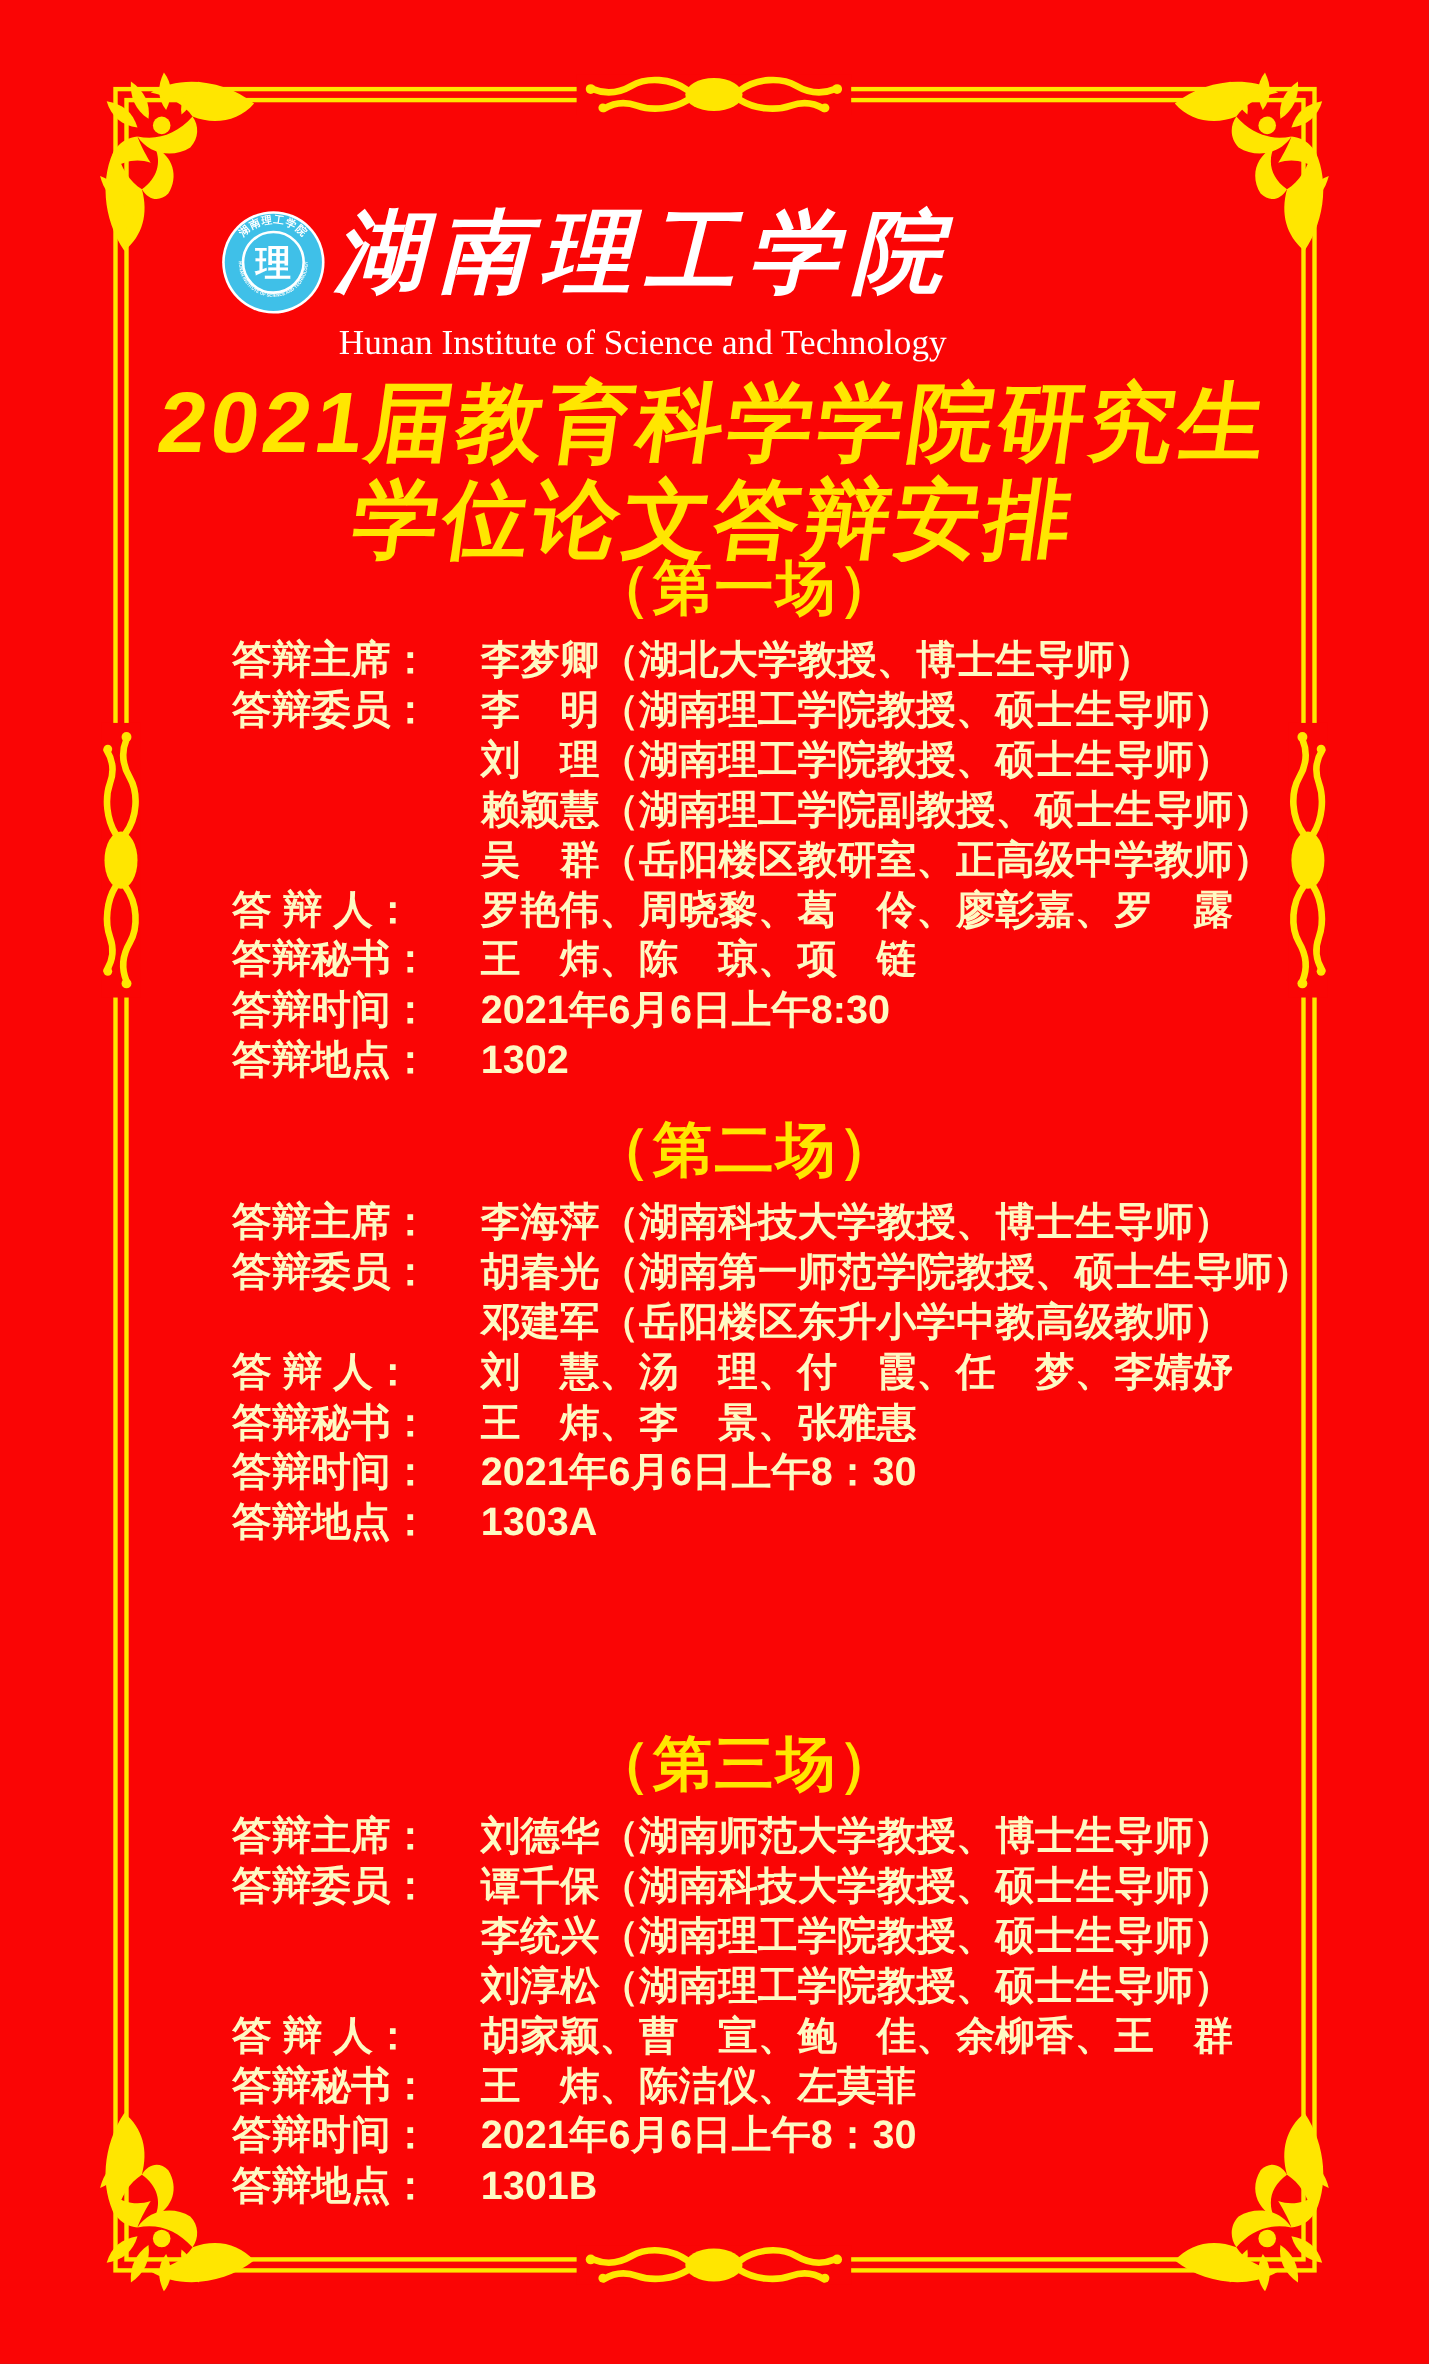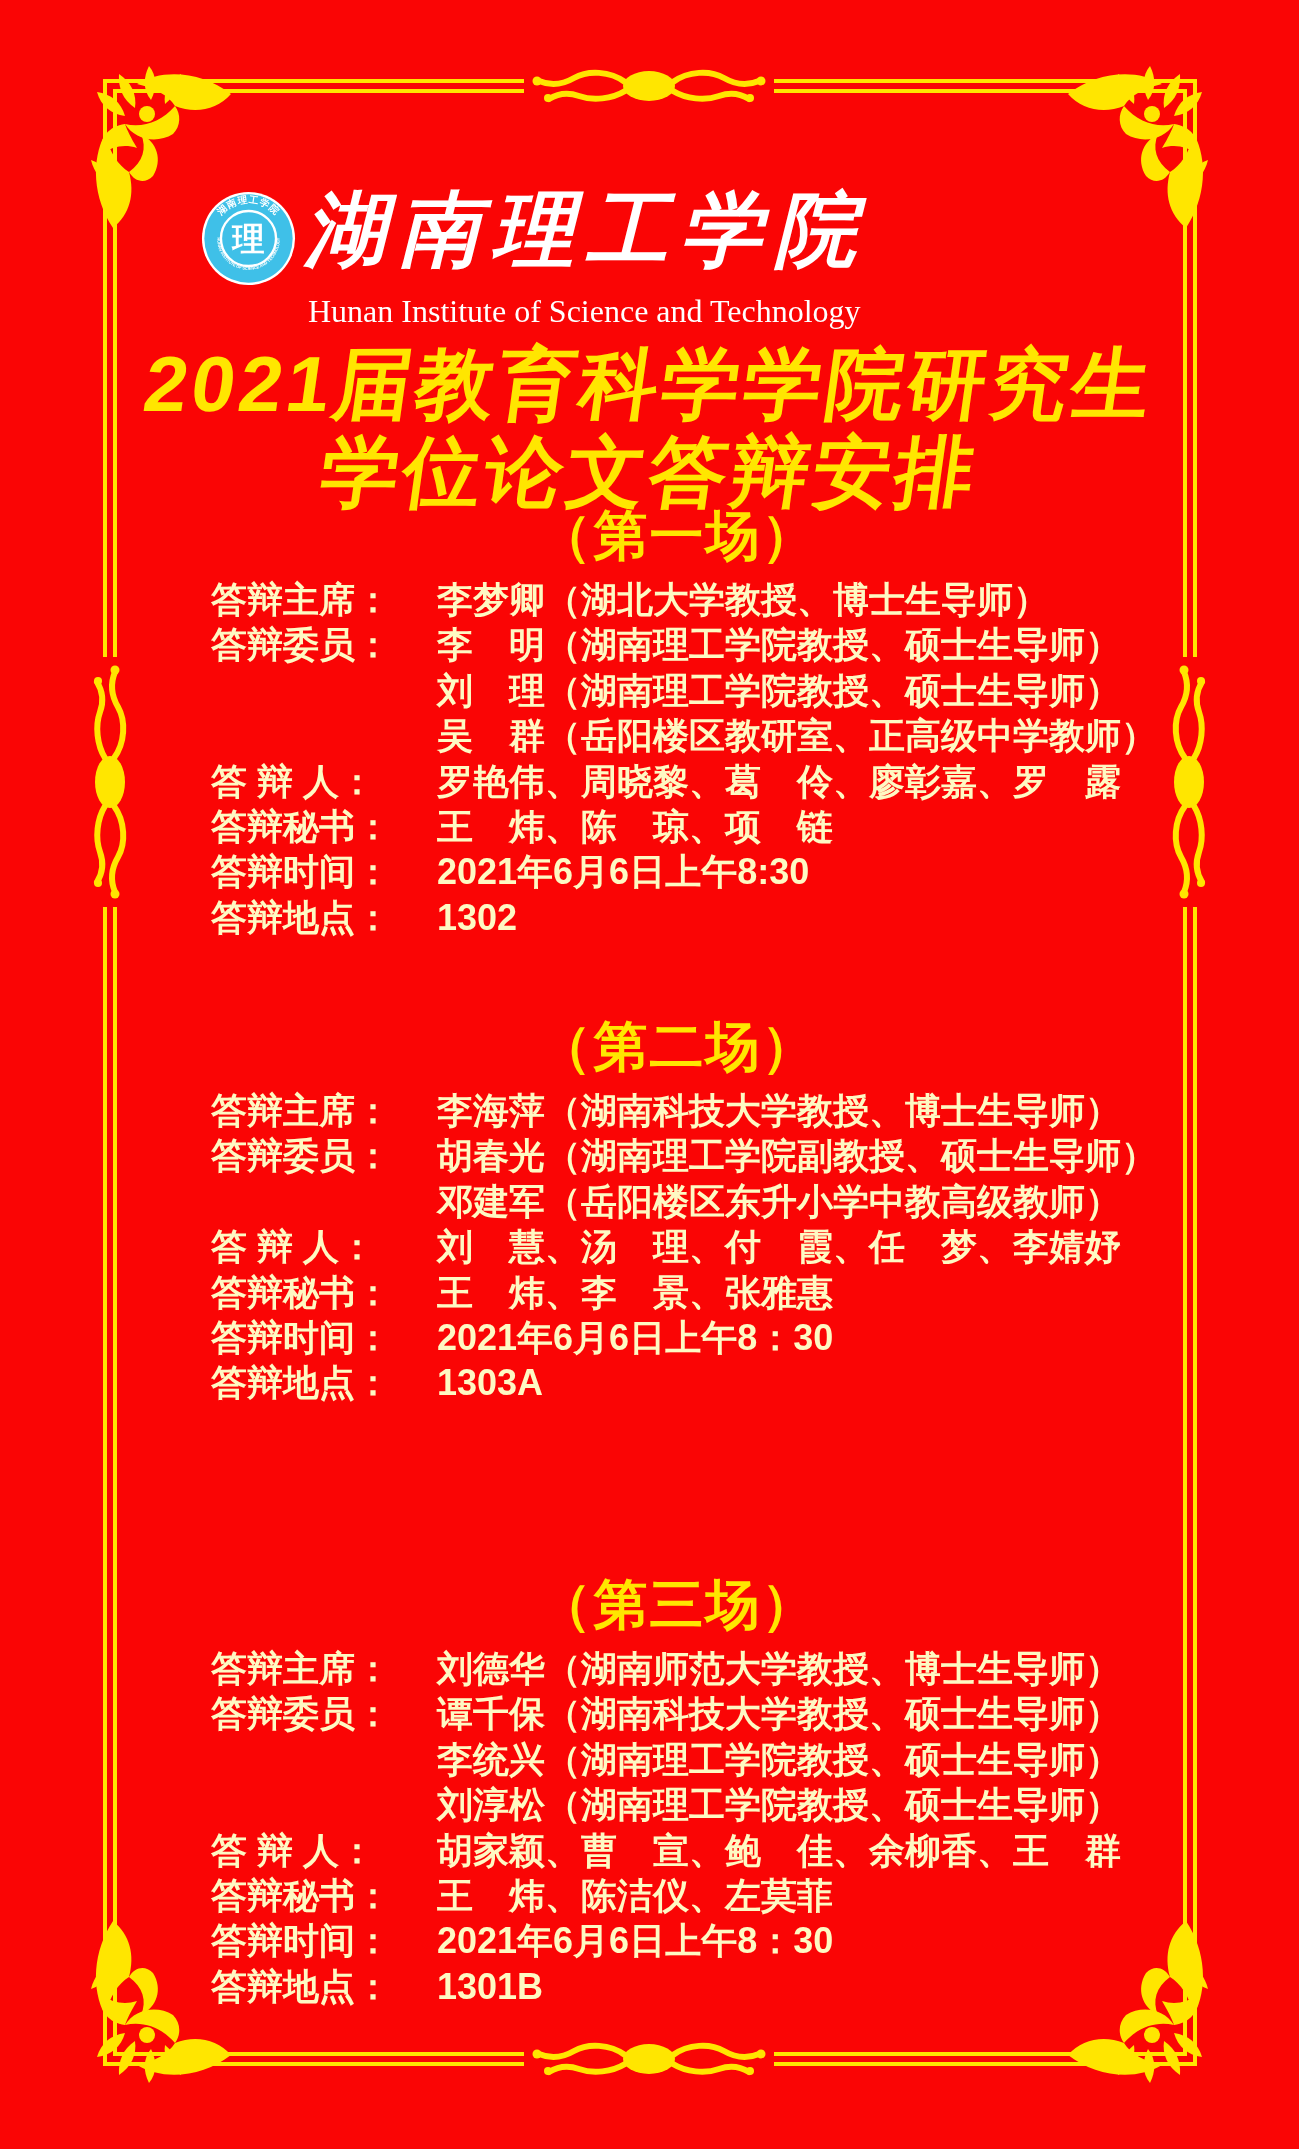--- a/index.html
+++ b/index.html
@@ -147,32 +147,33 @@
   <div class="title" id="title1">2021届教育科学学院研究生</div>
   <div class="title" id="title2">学位论文答辩安排</div>
 
   <div id="sessions">
       <div class="session" style="top: 505px;">
         <div class="session-header">（第一场）</div>
         <div class="rows">
           <div class="row"><span class="lbl">答辩主席：</span><span class="txt">李梦卿（湖北大学教授、博士生导师）</span></div>
           <div class="row"><span class="lbl">答辩委员：</span><span class="txt">李　明（湖南理工学院教授、硕士生导师）</span></div>
           <div class="row"><span class="lbl"></span><span class="txt">刘　理（湖南理工学院教授、硕士生导师）</span></div>
+          <div class="row"><span class="lbl"></span><span class="txt">赖颖慧（湖南理工学院副教授、硕士生导师）</span></div>
           <div class="row"><span class="lbl"></span><span class="txt">吴　群（岳阳楼区教研室、正高级中学教师）</span></div>
           <div class="row"><span class="lbl">答 辩 人：</span><span class="txt">罗艳伟、周晓黎、葛　伶、廖彰嘉、罗　露</span></div>
           <div class="row"><span class="lbl">答辩秘书：</span><span class="txt">王　炜、陈　琼、项　链</span></div>
           <div class="row"><span class="lbl">答辩时间：</span><span class="txt">2021年6月6日上午8:30</span></div>
           <div class="row"><span class="lbl">答辩地点：</span><span class="txt">1302</span></div>
         </div>
       </div>
       <div class="session" style="top: 1016px;">
         <div class="session-header">（第二场）</div>
         <div class="rows">
           <div class="row"><span class="lbl">答辩主席：</span><span class="txt">李海萍（湖南科技大学教授、博士生导师）</span></div>
-          <div class="row"><span class="lbl">答辩委员：</span><span class="txt">胡春光（湖南理工学院副教授、硕士生导师）</span></div>
+          <div class="row"><span class="lbl">答辩委员：</span><span class="txt">胡春光（湖南第一师范学院教授、硕士生导师）</span></div>
           <div class="row"><span class="lbl"></span><span class="txt">邓建军（岳阳楼区东升小学中教高级教师）</span></div>
           <div class="row"><span class="lbl">答 辩 人：</span><span class="txt">刘　慧、汤　理、付　霞、任　梦、李婧妤</span></div>
           <div class="row"><span class="lbl">答辩秘书：</span><span class="txt">王　炜、李　景、张雅惠</span></div>
           <div class="row"><span class="lbl">答辩时间：</span><span class="txt">2021年6月6日上午8：30</span></div>
           <div class="row"><span class="lbl">答辩地点：</span><span class="txt">1303A</span></div>
         </div>
       </div>
       <div class="session" style="top: 1574px;">
         <div class="session-header">（第三场）</div>
         <div class="rows">

